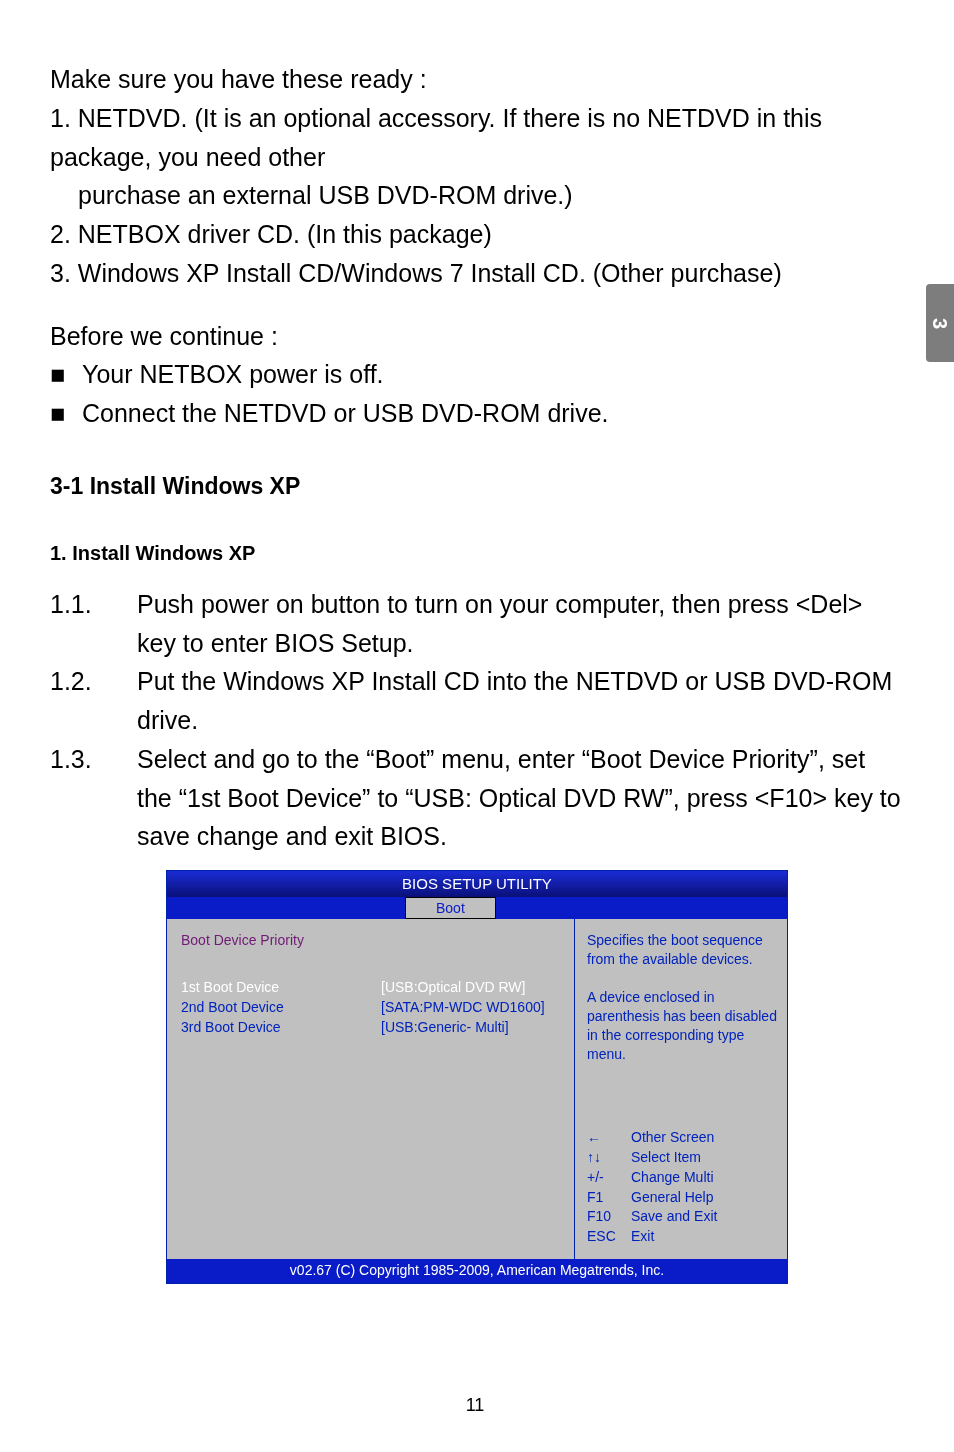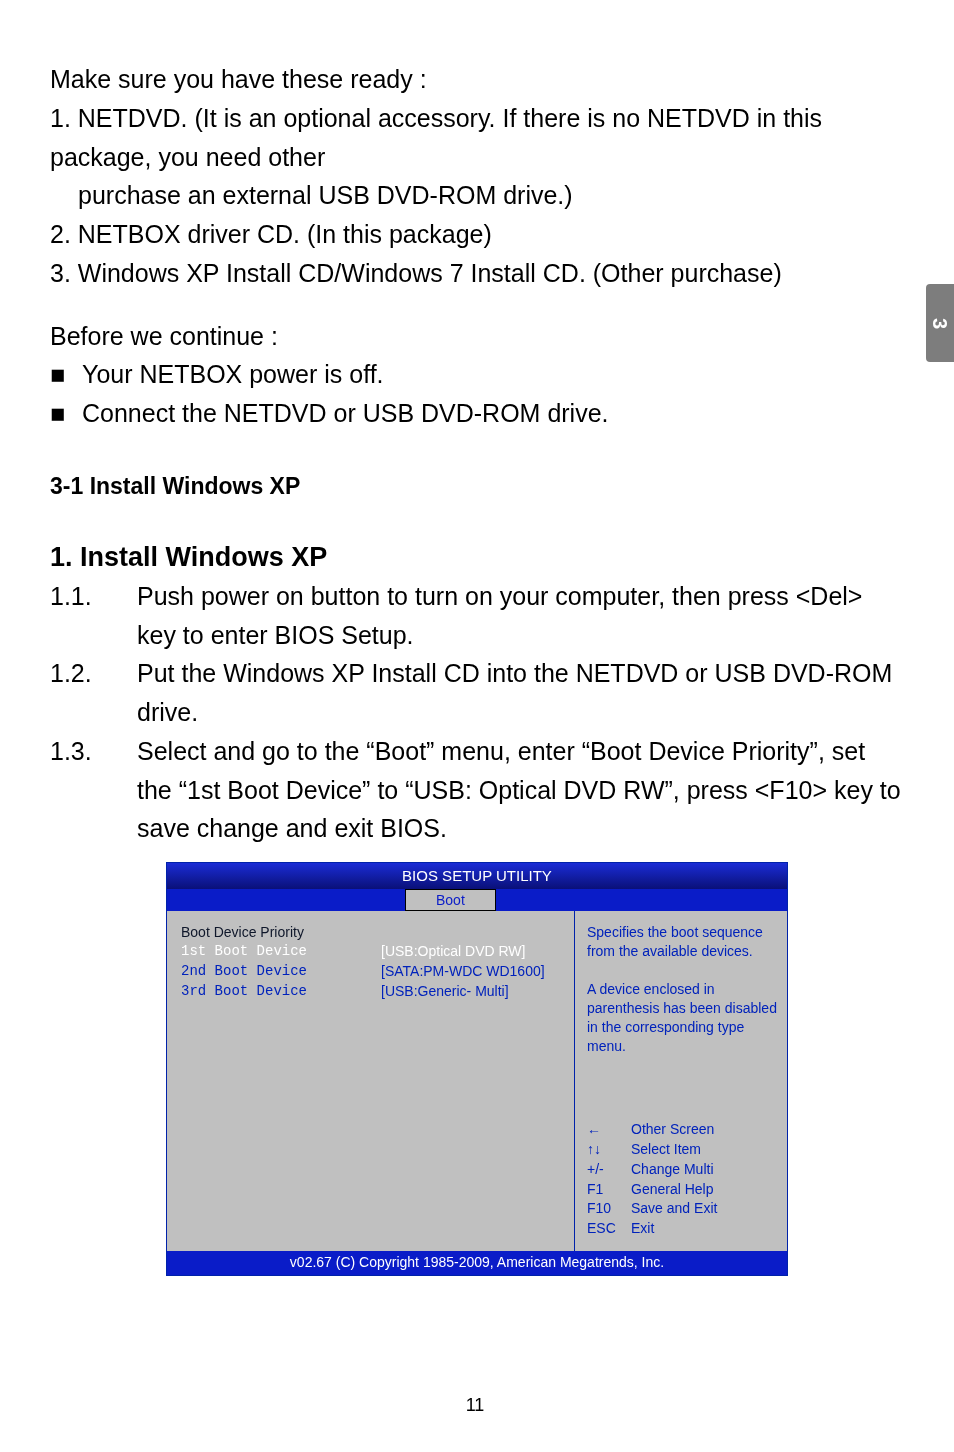--- a/index.html
+++ b/index.html
@@ -40,23 +40,23 @@
   .num-label {
     width: 40px;
     flex-shrink: 0;
   }
   h2 {
     font-size: 23px;
     font-weight: bold;
     margin: 0 0 18px 0;
   }
   h3 {
-    font-size: 27px;
+    font-size: 20px;
     font-weight: bold;
-    margin: 0 0 4px 0;
+    margin: 0 0 20px 0;
   }
   .spacer-md { height: 24px; }
   .spacer-lg { height: 40px; }
 
   .side-tab {
     position: absolute;
     right: 0;
     top: 284px;
     width: 28px;
     height: 78px;
@@ -121,32 +121,32 @@
   .bios-right {
     width: 212px;
     padding: 12px 10px 12px 12px;
     box-sizing: border-box;
     display: flex;
     flex-direction: column;
     justify-content: space-between;
     min-height: 340px;
   }
   .bios-left-header {
-    color: #0f172a;
+    color: #701a75;
+    margin-bottom: 28px;
   }
   .bios-row {
     display: flex;
     color: #fff;
     margin-bottom: 1px;
   }
   .bios-row.blue { color: #0022bb; }
   .bios-col-label {
     width: 200px;
     flex-shrink: 0;
-    font-family: Liberation Mono, monospace;
   }
   .bios-help-keys {
     color: #0022bb;
     font-size: 14px;
   }
   .bios-help-keys .krow {
     display: flex;
     margin-bottom: 1px;
   }
   .bios-help-keys .kk {

